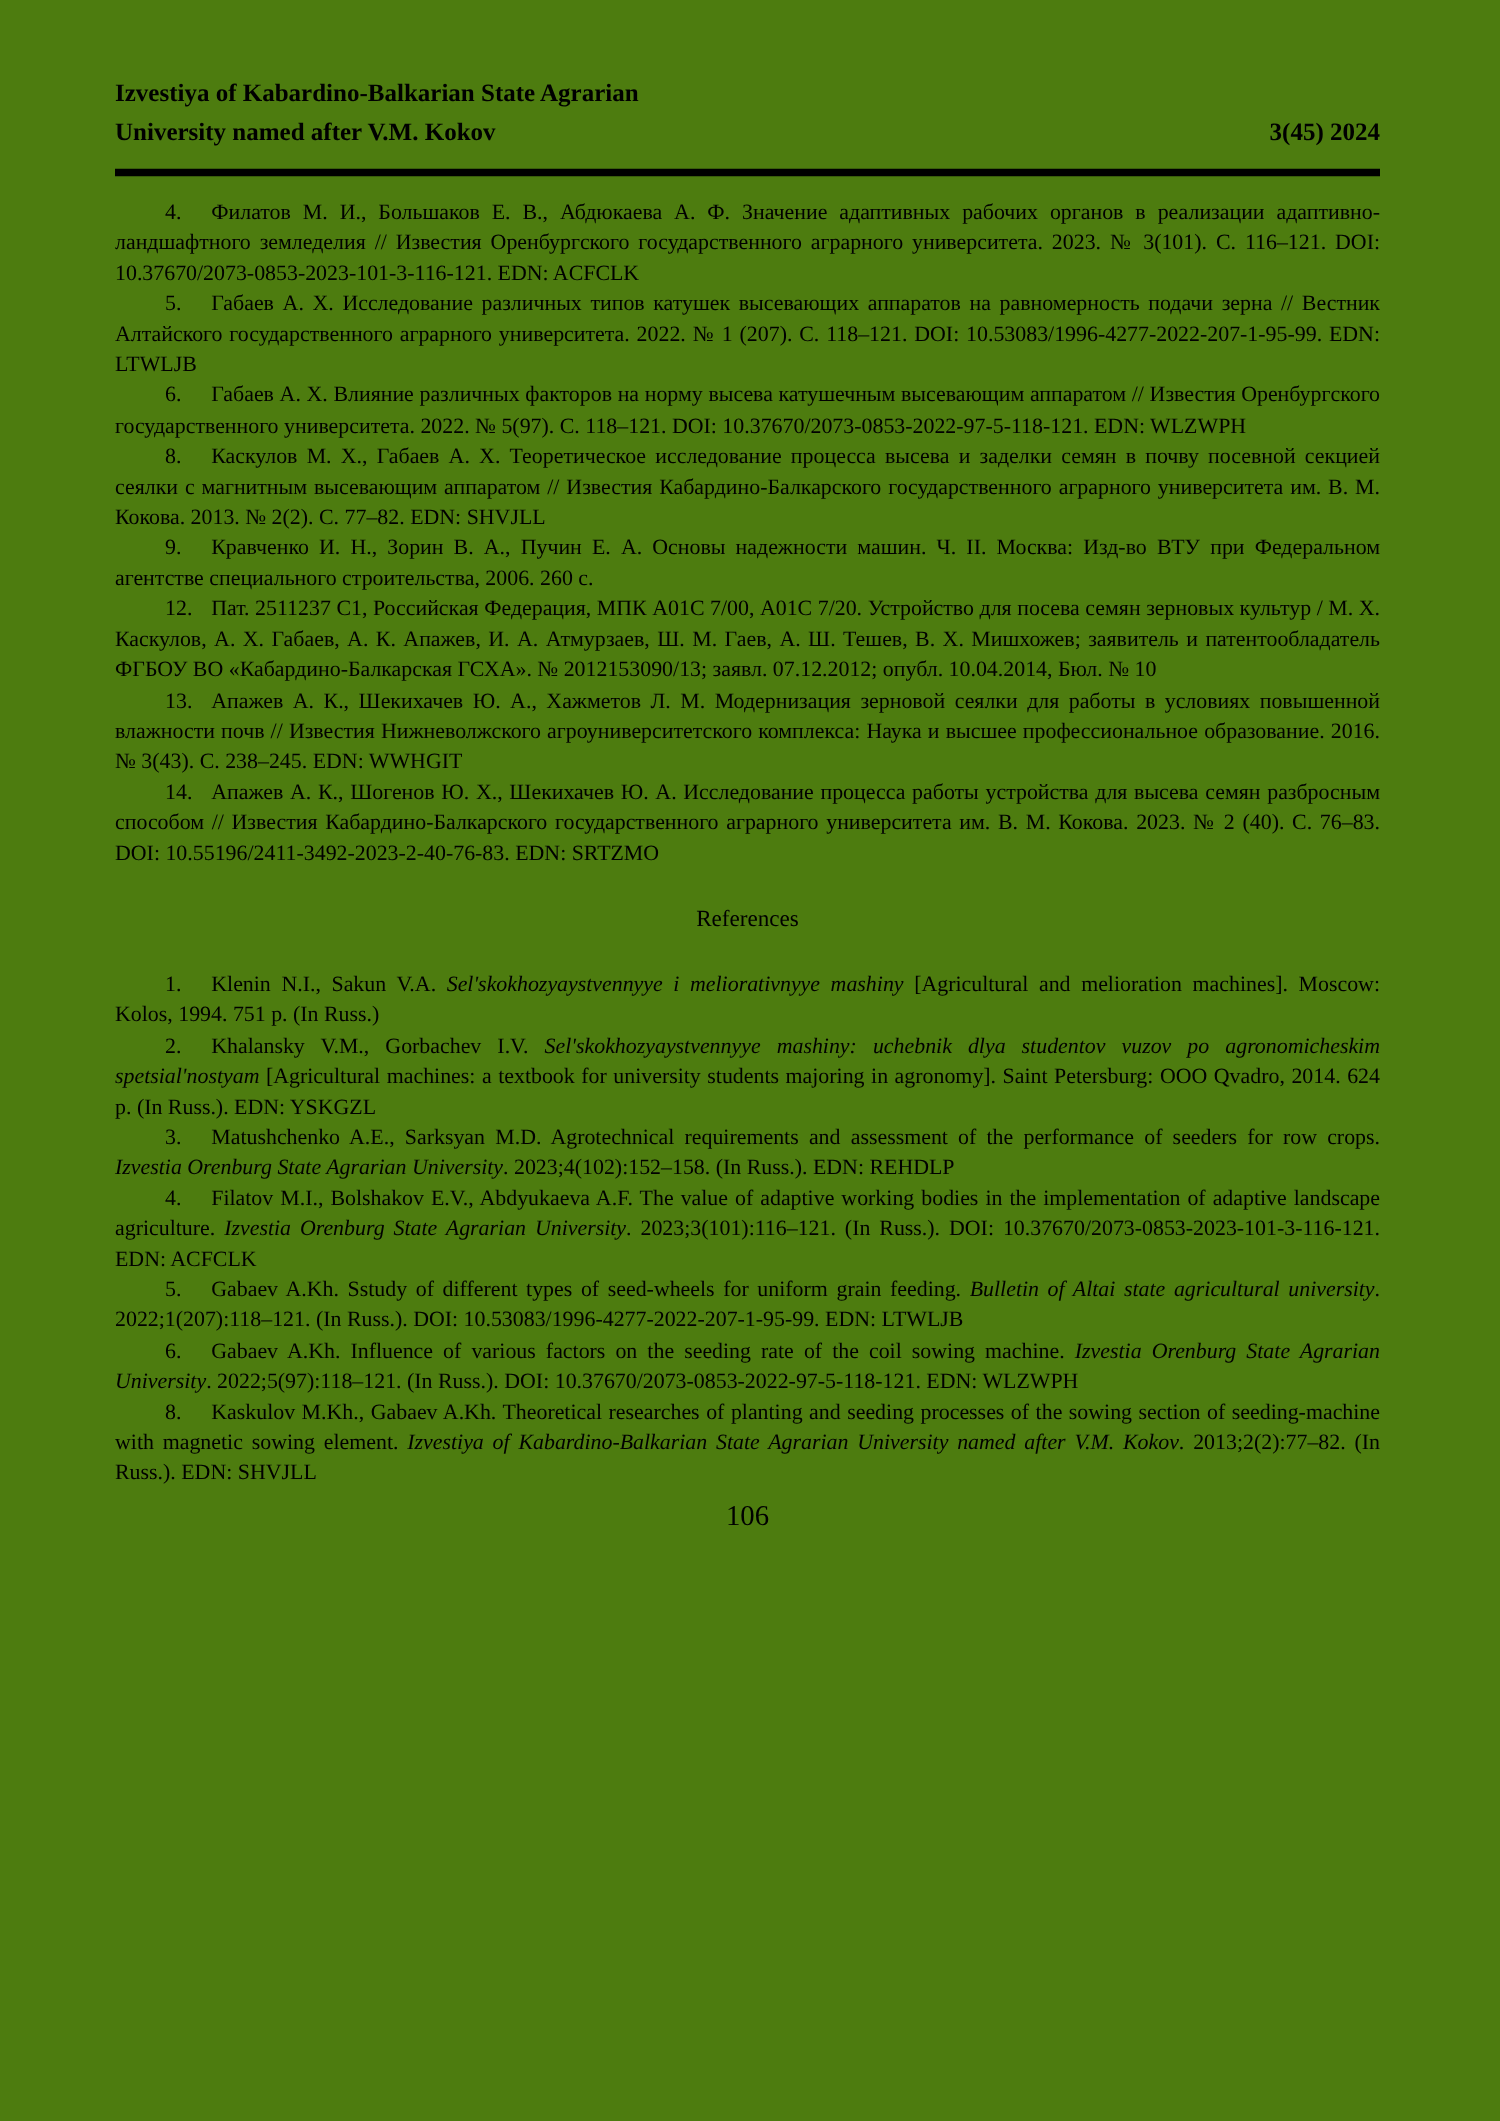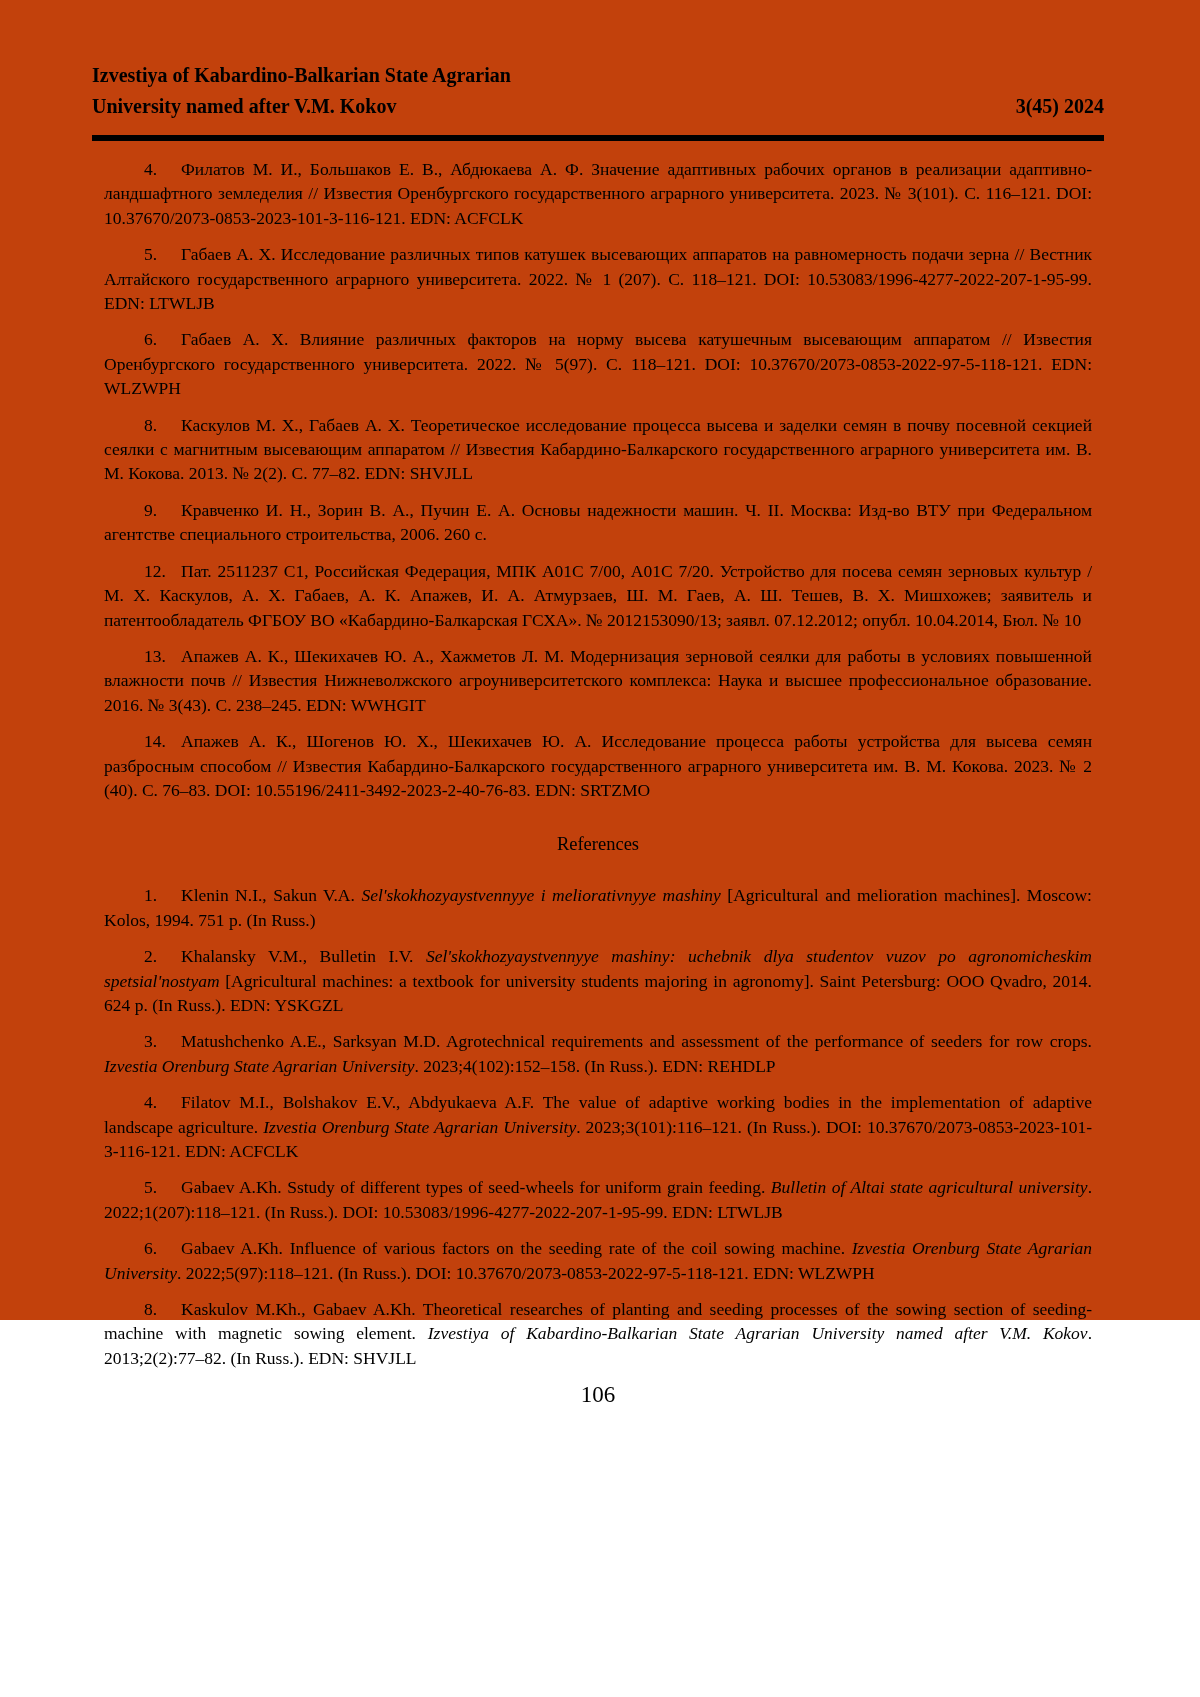--- a/index.html
+++ b/index.html
@@ -10,23 +10,23 @@
   }
   body {
     width: 1200px;
     height: 1697px;
     overflow: hidden;
     font-family: "Liberation Serif", serif;
   }
   .page {
     box-sizing: border-box;
     width: 1200px;
-    height: 1320px;
+    height: 1697px;
     padding: 60px 96px 0 92px;
-    background: #c2410c;
+    background: #4d7c0f;
   }
   
   .hdr-row {
     font-weight: bold;
     font-size: 20px;
     line-height: 31px;
     white-space: nowrap;
   }
   .hdr-row2 {
     display: flex;
@@ -36,21 +36,21 @@
   .hdr-rule {
     height: 6px;
     background: #000000;
     margin-top: 13px;
   }
   
   main {
     margin-top: 16px;
   }
   .ref {
-    margin: 12px;
+    margin: 0;
     text-align: justify;
     text-indent: 40px;
     font-size: 17.5px;
     line-height: 24.4px;
     font-family: Liberation Serif, serif;
   }
   .ref-num {
     display: inline-block;
     min-width: 37px;
     text-indent: 0;
@@ -93,21 +93,21 @@
         <p class="ref"><span class="ref-num">9.</span><span>Кравченко И. Н., Зорин В. А., Пучин Е. А. Основы надежности машин. Ч. II. Москва: Изд-во ВТУ при Федеральном агентстве специального строительства, 2006. 260 с.</span></p>
         <p class="ref"><span class="ref-num">12.</span><span>Пат. 2511237 С1, Российская Федерация, МПК А01С 7/00, А01С 7/20. Устройство для посева семян зерновых культур / М. Х. Каскулов, А. Х. Габаев, А. К. Апажев, И. А. Атмурзаев, Ш. М. Гаев, А. Ш. Тешев, В. Х. Мишхожев; заявитель и патентообладатель ФГБОУ ВО «Кабардино-Балкарская ГСХА». № 2012153090/13; заявл. 07.12.2012; опубл. 10.04.2014, Бюл. № 10</span></p>
         <p class="ref"><span class="ref-num">13.</span><span>Апажев А. К., Шекихачев Ю. А., Хажметов Л. М. Модернизация зерновой сеялки для работы в условиях повышенной влажности почв // Известия Нижневолжского агроуниверситетского комплекса: Наука и высшее профессиональное образование. 2016. № 3(43). С. 238–245. EDN: WWHGIT</span></p>
         <p class="ref"><span class="ref-num">14.</span><span>Апажев А. К., Шогенов Ю. Х., Шекихачев Ю. А. Исследование процесса работы устройства для высева семян разбросным способом // Известия Кабардино-Балкарского государственного аграрного университета им. В. М. Кокова. 2023. № 2 (40). С. 76–83. DOI: 10.55196/2411-3492-2023-2-40-76-83. EDN: SRTZMO</span></p>
       </section>
 
     <h2 class="refs-heading">References</h2>
 
     <section class="ref-list">
         <p class="ref"><span class="ref-num">1.</span><span>Klenin N.I., Sakun V.A. </span><span class="it">Sel'skokhozyaystvennyye i meliorativnyye mashiny</span><span> [Agricultural and melioration machines]. Moscow: Kolos, 1994. 751 p. (In Russ.)</span></p>
-        <p class="ref"><span class="ref-num">2.</span><span>Khalansky V.M., Bulletin I.V. </span><span class="it">Sel'skokhozyaystvennyye mashiny: uchebnik dlya studentov vuzov po agronomicheskim spetsial'nostyam</span><span> [Agricultural machines: a textbook for university students majoring in agronomy]. Saint Petersburg: OOO Qvadro, 2014. 624 p. (In Russ.). EDN: YSKGZL</span></p>
+        <p class="ref"><span class="ref-num">2.</span><span>Khalansky V.M., Gorbachev I.V. </span><span class="it">Sel'skokhozyaystvennyye mashiny: uchebnik dlya studentov vuzov po agronomicheskim spetsial'nostyam</span><span> [Agricultural machines: a textbook for university students majoring in agronomy]. Saint Petersburg: OOO Qvadro, 2014. 624 p. (In Russ.). EDN: YSKGZL</span></p>
         <p class="ref"><span class="ref-num">3.</span><span>Matushchenko A.E., Sarksyan M.D. Agrotechnical requirements and assessment of the performance of seeders for row crops. </span><span class="it">Izvestia Orenburg State Agrarian University</span><span>. 2023;4(102):152–158. (In Russ.). EDN: REHDLP</span></p>
         <p class="ref"><span class="ref-num">4.</span><span>Filatov M.I., Bolshakov E.V., Abdyukaeva A.F. The value of adaptive working bodies in the implementation of adaptive landscape agriculture. </span><span class="it">Izvestia Orenburg State Agrarian University</span><span>. 2023;3(101):116–121. (In Russ.). DOI: 10.37670/2073-0853-2023-101-3-116-121. EDN: ACFCLK</span></p>
         <p class="ref"><span class="ref-num">5.</span><span>Gabaev A.Kh. Sstudy of different types of seed-wheels for uniform grain feeding. </span><span class="it">Bulletin of Altai state agricultural university</span><span>. 2022;1(207):118–121. (In Russ.). DOI: 10.53083/1996-4277-2022-207-1-95-99. EDN: LTWLJB</span></p>
         <p class="ref"><span class="ref-num">6.</span><span>Gabaev A.Kh. Influence of various factors on the seeding rate of the coil sowing machine. </span><span class="it">Izvestia Orenburg State Agrarian University</span><span>. 2022;5(97):118–121. (In Russ.). DOI: 10.37670/2073-0853-2022-97-5-118-121. EDN: WLZWPH</span></p>
         <p class="ref"><span class="ref-num">8.</span><span>Kaskulov M.Kh., Gabaev A.Kh. Theoretical researches of planting and seeding processes of the sowing section of seeding-machine with magnetic sowing element. </span><span class="it">Izvestiya of Kabardino-Balkarian State Agrarian University named after V.M. Kokov</span><span>. 2013;2(2):77–82. (In Russ.). EDN: SHVJLL</span></p>
       </section>
   </main>
 
   <footer>
     <span>106</span>

